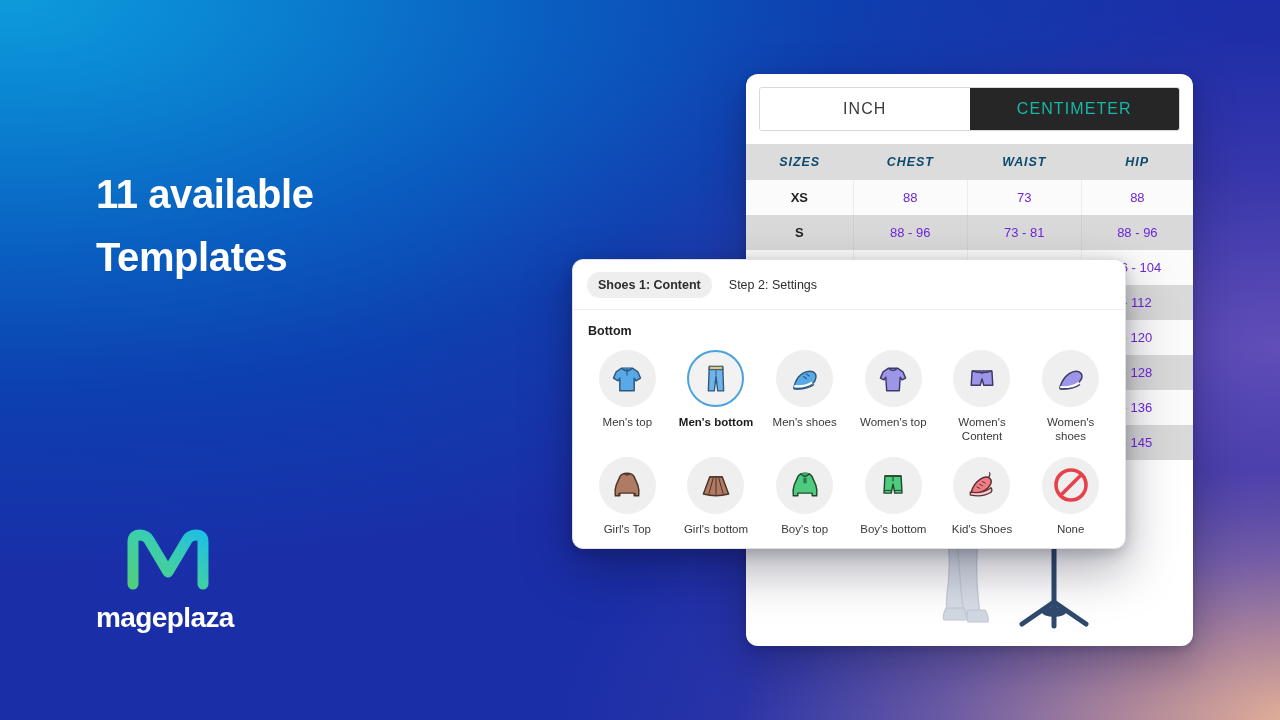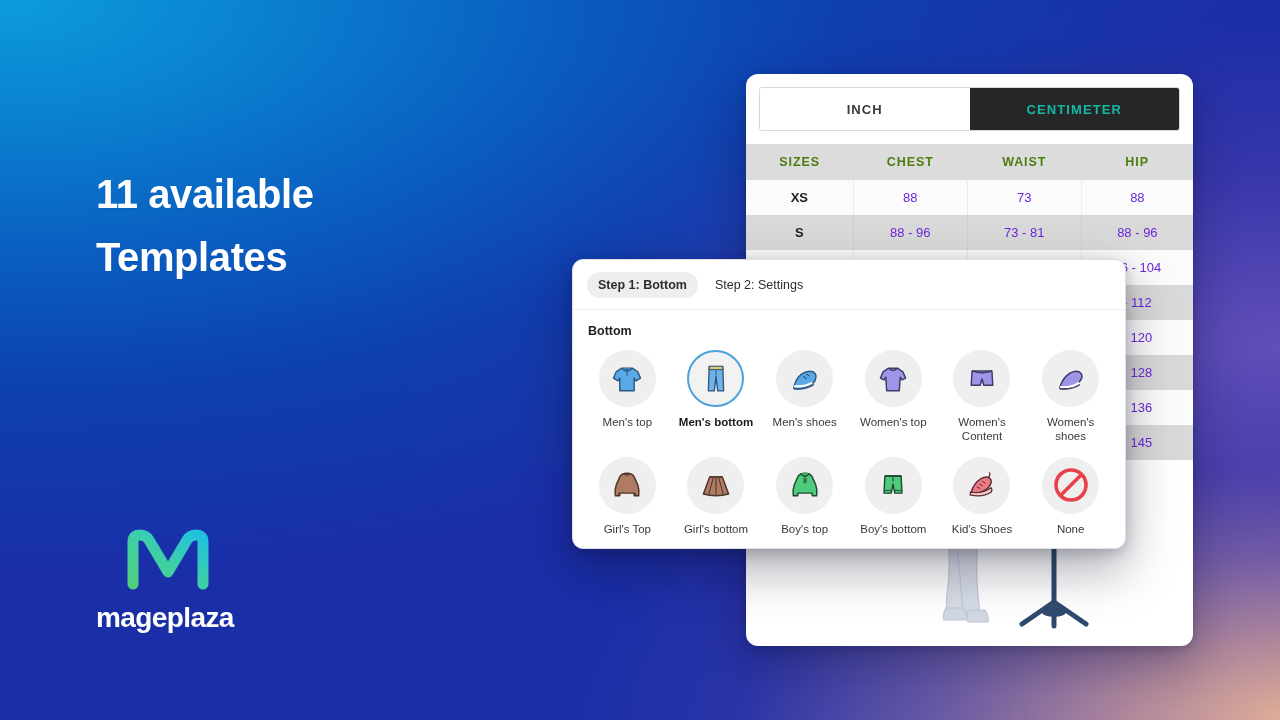--- a/index.html
+++ b/index.html
@@ -56,37 +56,38 @@
     display: flex;
     margin: 13px 13px 0 13px;
     border: 1px solid #d8d8d8;
     border-radius: 3px;
     overflow: hidden;
     height: 44px;
   }
   .unit-tab {
     flex: 1;
     display: flex; align-items: center; justify-content: center;
-    font-size: 13px; font-weight: bold; letter-spacing: 1.1px;
+    font-size: 16px; font-weight: normal; letter-spacing: 1.1px;
     color: #3a3a3a;
     background: #ffffff;
     cursor: pointer;
   }
   .unit-tab.active { background: #262626; color: #14b8a6; }
 
   .size-table { width: 100%; border-collapse: collapse; margin-top: 13px; }
   .size-table th {
     background: #dcdcdc;
-    color: #4d7c0f;
+    color: #0c4a6e;
     font-size: 12.5px;
     font-weight: bold;
     letter-spacing: 0.9px;
     padding: 11px 0;
     text-align: center;
     border: none;
+    font-style: italic;
   }
   .size-table td {
     font-size: 13px;
     color: #6d28d9;
     text-align: center;
     padding: 10px 0;
     border-right: 1px solid #ececec;
     background: #fbfbfb;
   }
   .size-table td:last-child { border-right: none; }
@@ -278,21 +279,21 @@
         <path d="M308 106 L340 128"></path>
         <path d="M308 108 L308 130"></path>
       </g>
       <ellipse cx="308" cy="116" rx="12" ry="5" fill="#2f4a6d"></ellipse>
     </svg>
   </div>
 
   <div class="modal">
 
     <div class="modal-tabs">
-      <div class="tab active">Step 1: Bottom</div>
+      <div class="tab active">Shoes 1: Content</div>
       <div class="tab">Step 2: Settings</div>
     </div>
 
     <div class="presets-label">Bottom</div>
 
     <div class="preset-grid">
 
       <div class="preset">
         <div class="preset-circle">
           <svg width="36" height="36" viewBox="0 0 40 40">

